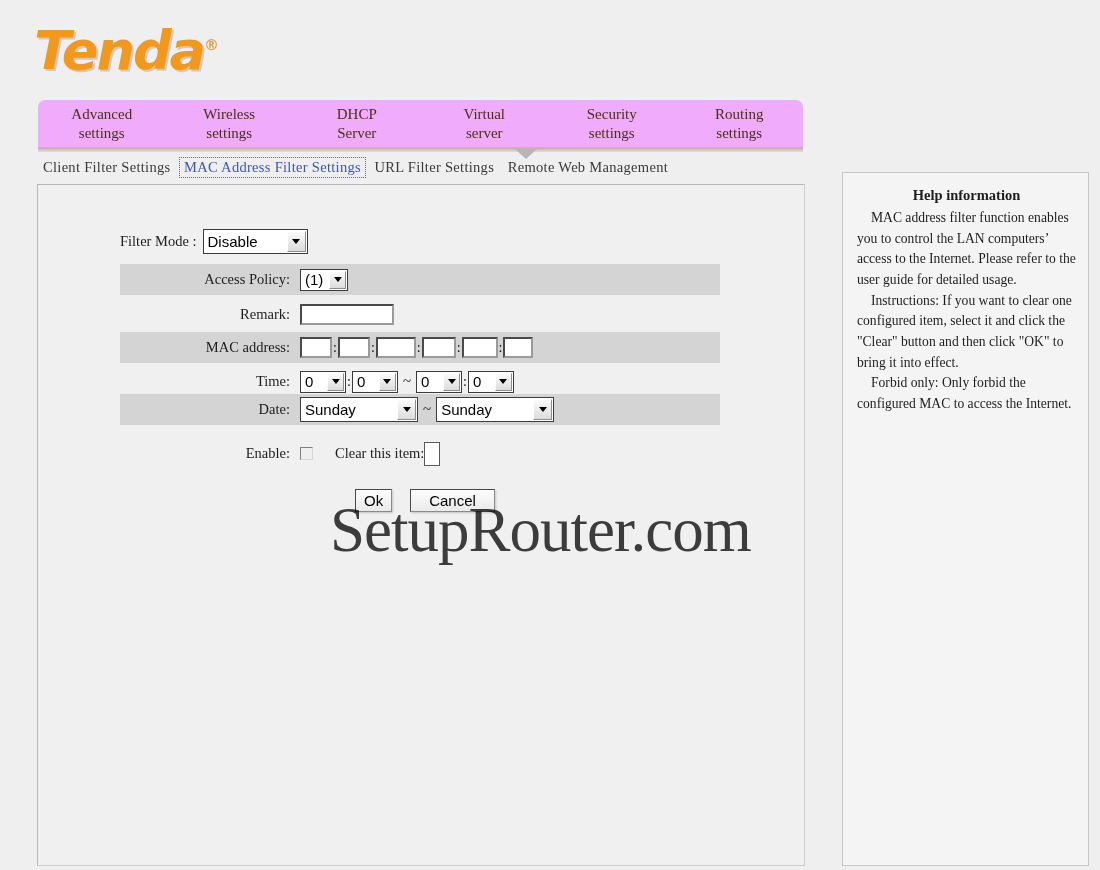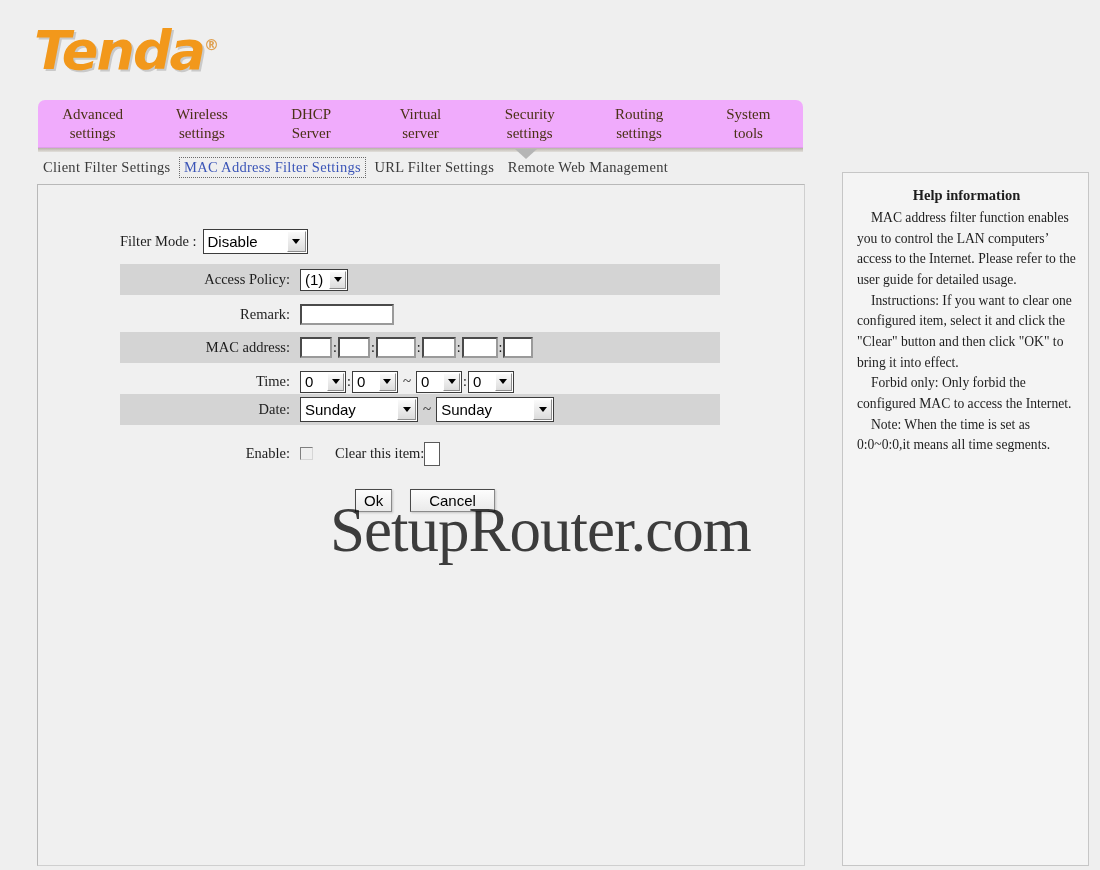--- a/index.html
+++ b/index.html
@@ -328,24 +328,20 @@
     <span>server</span>
   </div>
   <div class="nav-item">
     <span>Security</span>
     <span>settings</span>
   </div>
   <div class="nav-item">
     <span>Routing</span>
     <span>settings</span>
   </div>
-  <div class="nav-item">
-    <span>System</span>
-    <span>tools</span>
-  </div>
 </div>
 <div id="nav-shadow"></div>
 <div id="nav-pointer"></div>
 
 <div id="sub-nav">
   <span class="subnav-item">Client Filter Settings</span>
   <span class="subnav-item active">MAC Address Filter Settings</span>
   <span class="subnav-item">URL Filter Settings</span>
   <span class="subnav-item">Remote Web Management</span>
 </div>
@@ -452,14 +448,13 @@
   <button class="btn wide">Cancel</button>
 </div>
 
 <div id="watermark">SetupRouter.com</div>
 
 <div id="help-panel">
   <div id="help-title">Help information</div>
   <p class="help-para">MAC address filter function enables you to control the LAN computers’ access to the Internet. Please refer to the user guide for detailed usage.</p>
   <p class="help-para">Instructions: If you want to clear one configured item, select it and click the "Clear" button and then click "OK" to bring it into effect.</p>
   <p class="help-para">Forbid only: Only forbid the configured MAC to access the Internet.</p>
-  <p class="help-para">Note: When the time is set as 0:0~0:0,it means all time segments.</p>
 </div>
 
 </body></html>

